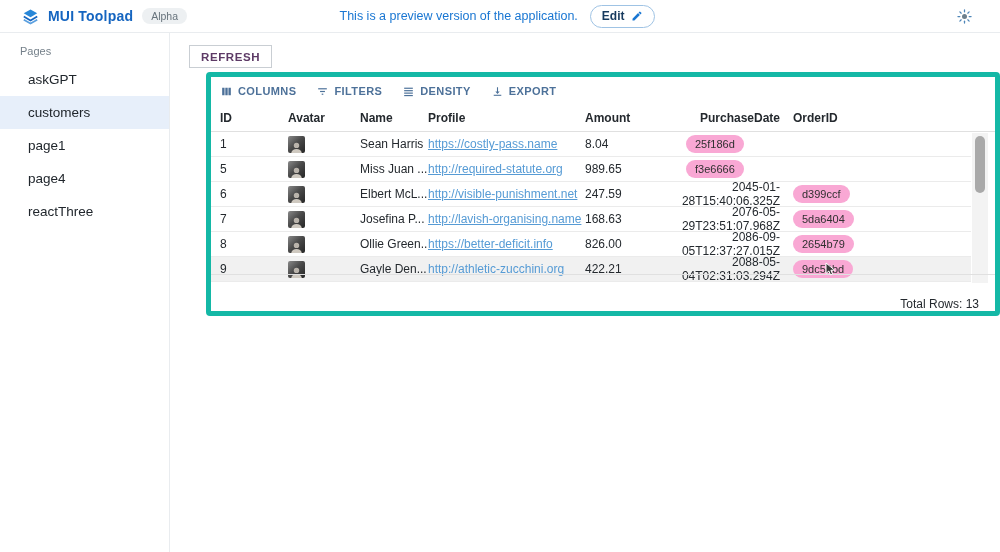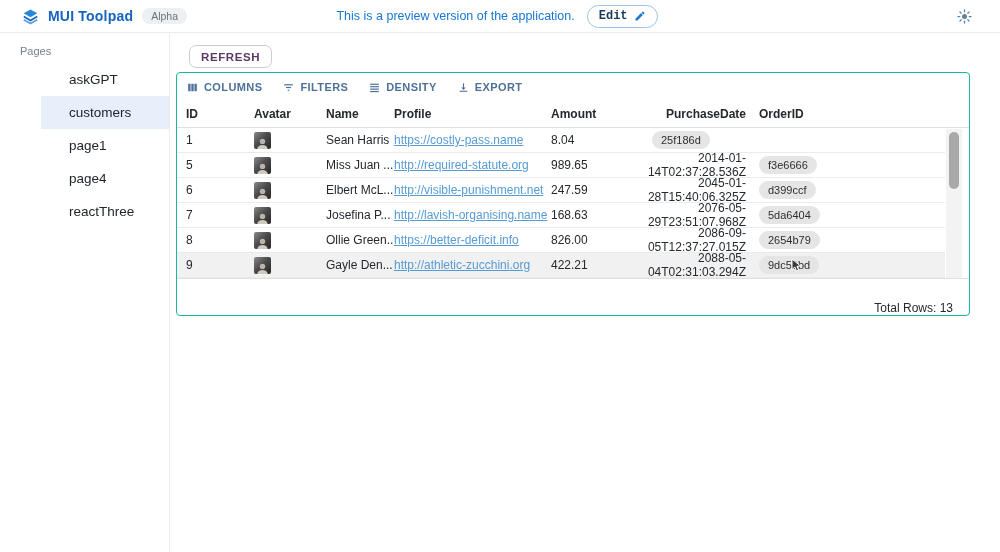--- a/index.html
+++ b/index.html
@@ -9,61 +9,61 @@
   
   .appbar { position:absolute; left:0; top:0; width:1000px; height:33px; background:#fff;
     border-bottom:1px solid #e9ecef; display:flex; align-items:center; z-index:5;gap:32px; }
   .appbar-left { flex:1; display:flex; align-items:center; padding-left:22px; gap:9px; }
   .brand-title { font-size:14px; font-weight:bold; color:#1565c0; letter-spacing:.2px; }
   .badge { background:#edf0f2; color:#67737c; font-size:10.5px; padding:2px 9px; border-radius:9px; }
   .appbar-center { display:flex; align-items:center; gap:12px; }
   .preview-text { font-size:12.5px; color:#1976d2; }
   .edit-btn { display:flex; align-items:center; gap:6px; height:23px; padding:0 11px;
     border:1px solid #9fc3e4; border-radius:12px; background:#fff; cursor:pointer; }
-  .edit-btn span { font-size:12px; font-weight:bold; color:#173a5e;font-family:Liberation Mono, monospace; }
+  .edit-btn span { font-size:12px; font-weight:bold; color:#173a5e; }
   .appbar-right { flex:1; display:flex; justify-content:flex-end; padding-right:28px; }
   .icon-btn { background:none; border:none; cursor:pointer; display:flex; }
 
   
   .sidebar { position:absolute; left:0; top:33px; width:170px; height:519px; background:#fff;
     border-right:1px solid #e9ecef; }
   .sidebar-section { font-size:11px; color:#75808a; padding:12px 0 6px 20px; }
   .side-item { height:33px; line-height:33px; padding-left:28px; font-size:13.5px; color:#20262c;
-    cursor:pointer; white-space:nowrap;margin-left:41px; }
+    cursor:pointer; white-space:nowrap; }
   .side-item.selected { background:#e7effa; }
 
   
   .main { position:absolute; left:170px; top:33px; width:830px; height:519px; background:#fff; }
   .refresh-btn { position:absolute; left:19px; top:12px; height:23px; padding:0 11px;
-    background:#fff; border:1px solid #c9ced3; border-radius:7px; font-size:11.5px; font-weight:bold;
+    background:#fff; border:1px solid #c9ced3; border-radius:0; font-size:11.5px; font-weight:bold;
     letter-spacing:.6px; color:#5d3a66; cursor:pointer; font-family:"Liberation Sans",sans-serif; }
 
   
-  .grid { position:absolute; left:6px; top:39px; width:794px; height:244px;
-    border:1px solid #14b8a6; border-radius:4px; background:#fff; }
+  .grid { position:absolute; left:36px; top:39px; width:794px; height:244px;
+    border:5px solid #14b8a6; border-radius:4px; background:#fff; }
   .grid-toolbar { height:28px; display:flex; align-items:center; padding-left:9px; gap:20px; }
   .tb-btn { display:flex; align-items:center; gap:5px; background:none; border:none; cursor:pointer;
     font-size:11px; font-weight:bold; letter-spacing:.4px; color:#4d7199;
     font-family:"Liberation Sans",sans-serif; }
   .tb-btn svg { display:block; }
 
   .header-row { display:flex; align-items:center; height:27px; border-bottom:1px solid #e0e0e0;
     font-size:12px; font-weight:bold; color:#24292e; }
   .row { display:flex; align-items:center; height:25px; border-bottom:1px solid #ebebeb;
     font-size:12px; color:#24292e; margin-right:24px; cursor:pointer; }
   .row.hovered { background:#f1f1f1; }
   .c-id      { width:77px;  padding-left:9px; }
   .c-avatar  { width:72px;  display:flex; align-items:center; }
   .c-name    { width:68px;  white-space:nowrap; overflow:hidden; }
   .c-profile { width:157px; white-space:nowrap; overflow:hidden; }
   .c-amount  { width:88px; }
   .c-date    { width:107px; text-align:right; }
   .c-order   { flex:1; padding-left:13px; }
   .cell-link { color:#569bd5; text-decoration:underline; cursor:pointer; }
-  .chip { display:inline-block; background:#e5e5e5; border-radius:10px; padding:3px 9px;
+  .chip { display:inline-block; background:#f9a8d4; border-radius:10px; padding:3px 9px;
     font-size:11px; color:#303030; cursor:pointer; }
   .avatar { width:17px; height:17px; border-radius:2px;
     background:linear-gradient(135deg,#8a8a8a 0%,#4c4c4c 45%,#262626 100%); overflow:hidden;
     display:flex; align-items:flex-end; justify-content:center; }
 
   .v-scrollbar { position:absolute; right:7px; top:56px; width:16px; height:150px; background:#f3f3f3; }
   .v-thumb { position:absolute; left:3px; top:3px; width:10px; height:57px; background:#a9a9a9; border-radius:6px; }
 
   .grid-footer { position:absolute; left:0; right:0; bottom:0; height:37px; border-top:1px solid #e0e0e0;
     display:flex; align-items:flex-end; justify-content:flex-end; padding-right:16px;
@@ -213,21 +213,20 @@
           <circle cx="12" cy="8" r="5" fill="#b9b3ab"></circle>
           <path d="M2 24c0-6 4.5-9.5 10-9.5S22 18 22 24z" fill="#cfc9c0"></path>
         </svg>
       </span>
     </div>
     <div class="c-name">Miss Juan ...</div>
     <div class="c-profile">
       <a class="cell-link">http://required-statute.org</a>
     </div>
     <div class="c-amount">989.65</div>
-    <div class="c-date">2014-01-14T02:37:28.536Z</div>
     <div class="c-order">
       <span class="chip">f3e6666</span>
     </div>
   </div>
         <div class="row">
     <div class="c-id">6</div>
     <div class="c-avatar">
       <span class="avatar">
         <svg width="13" height="12" viewBox="0 0 24 22">
           <circle cx="12" cy="8" r="5" fill="#b9b3ab"></circle>

